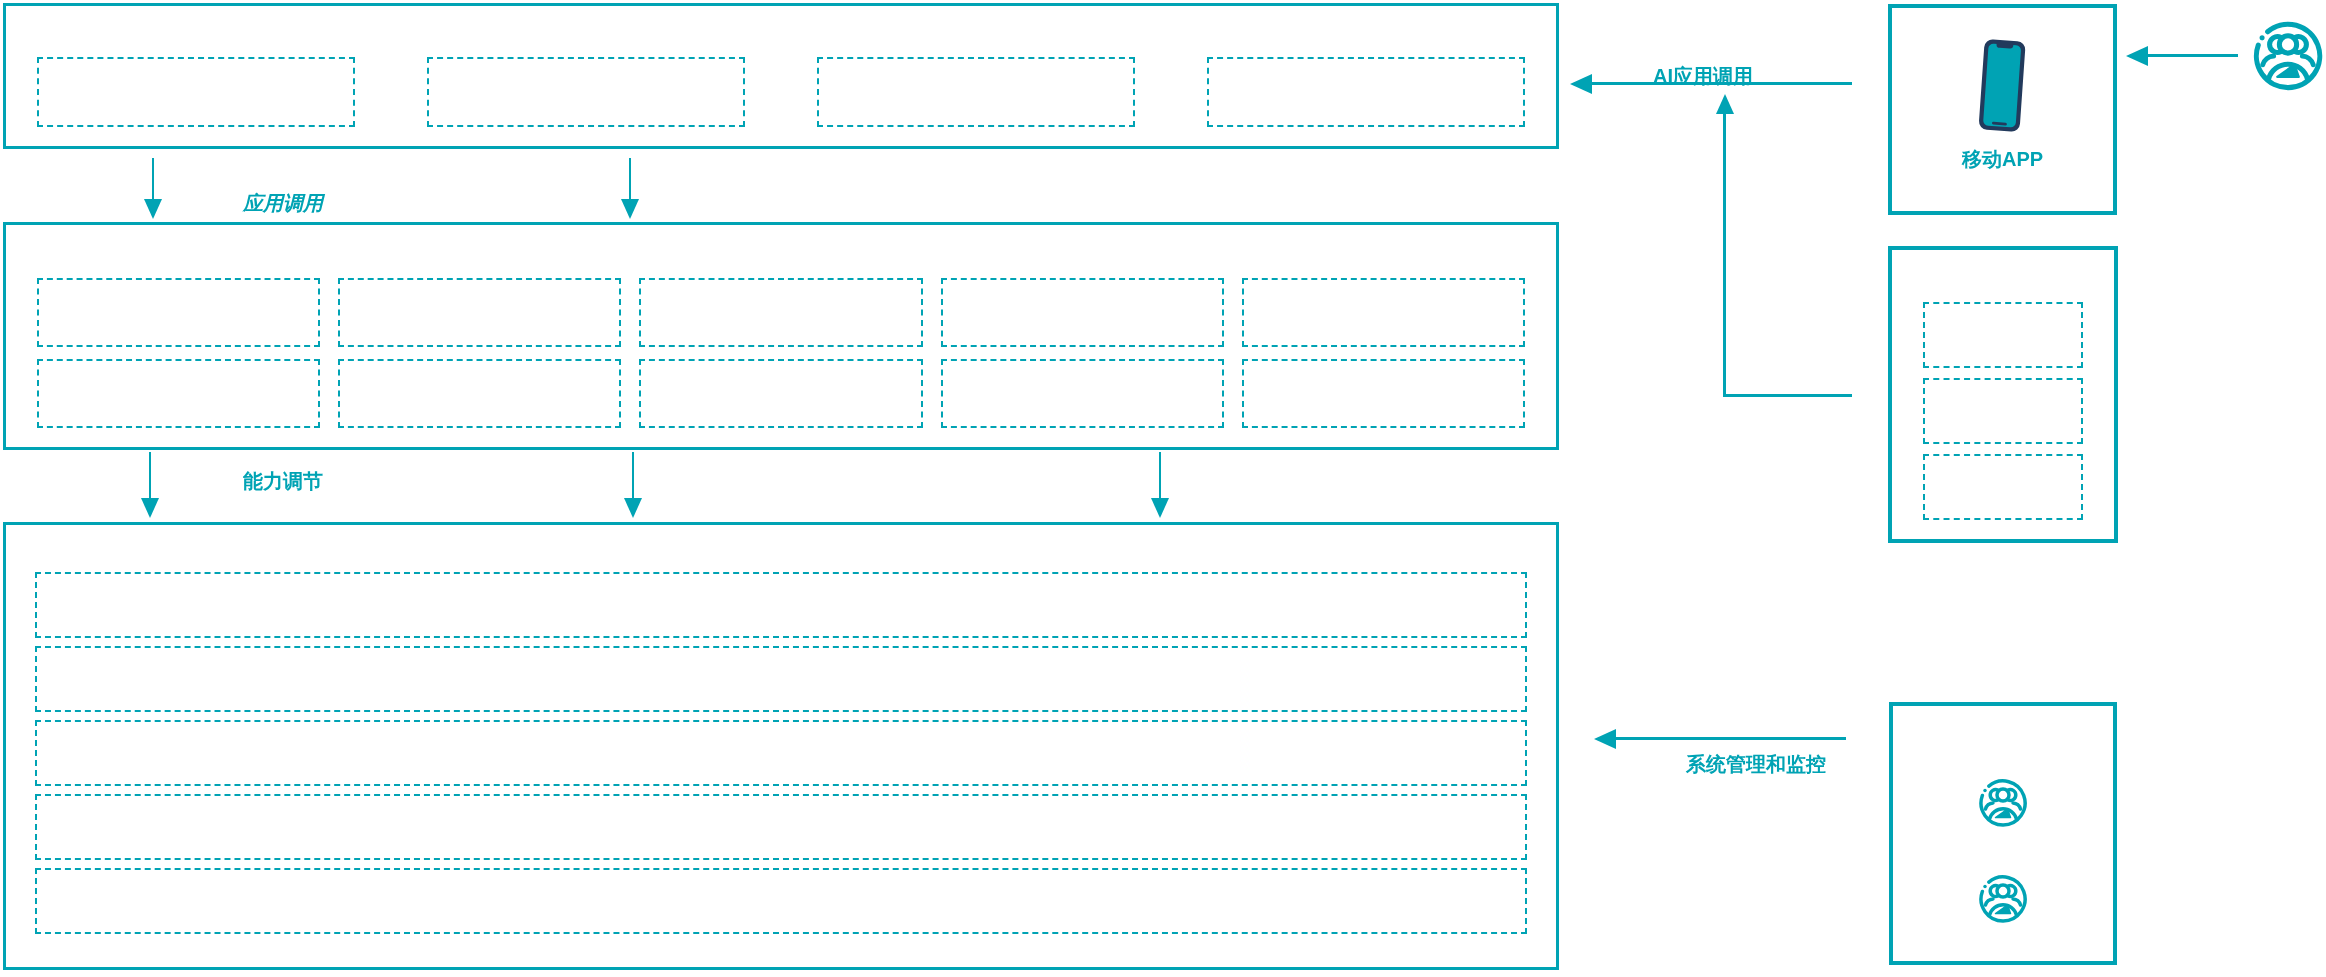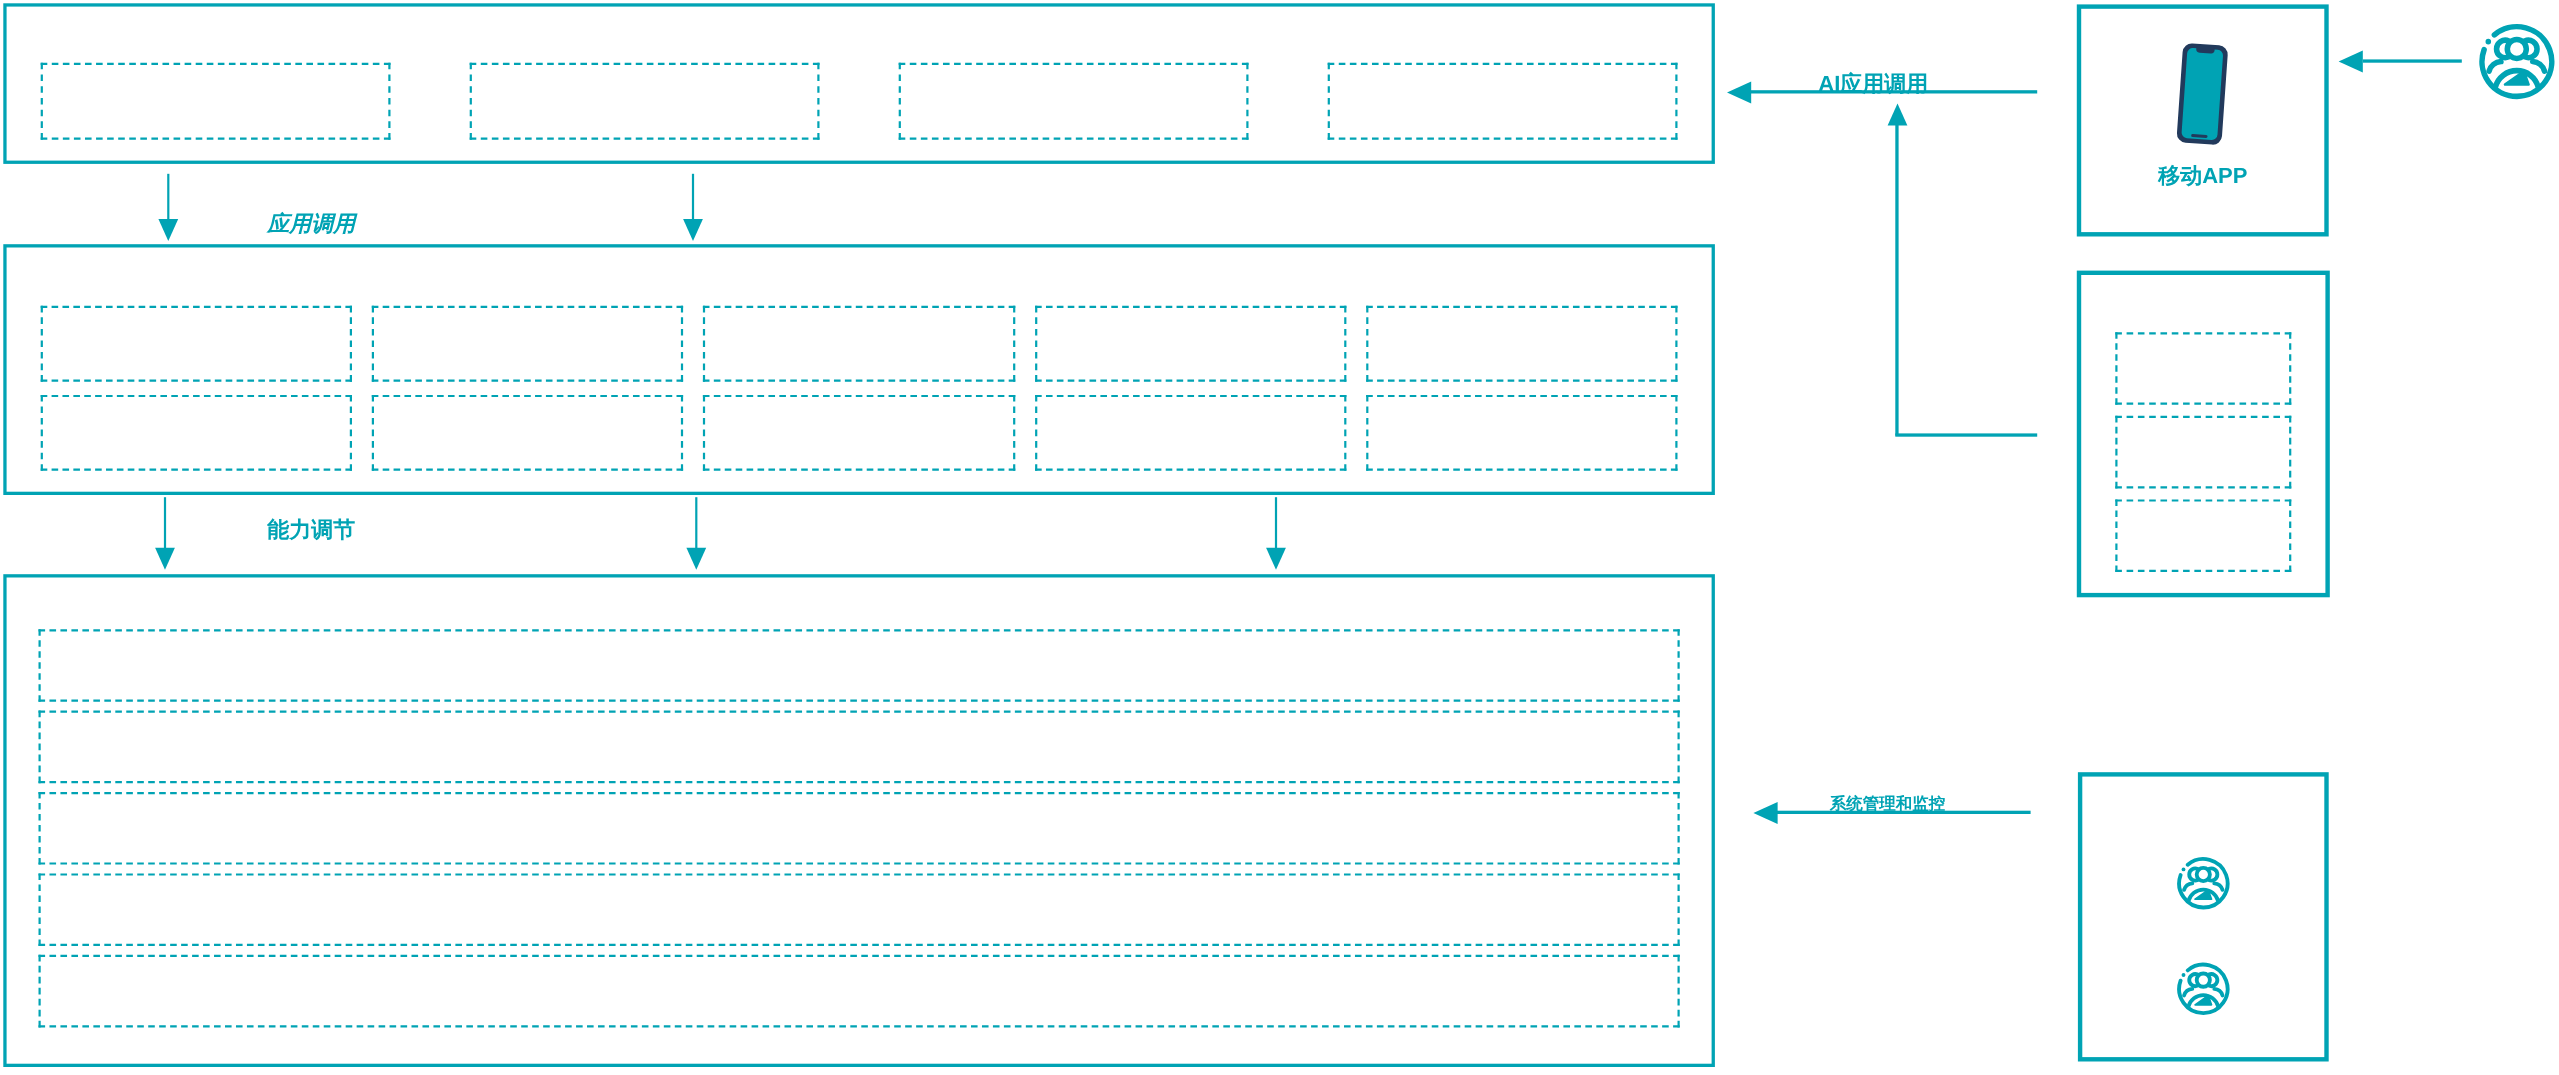--- a/index.html
+++ b/index.html
@@ -149,21 +149,21 @@
   <div class="panel-r gateway-panel">
     <div class="cell"></div>
   <div class="cell"></div>
       <div class="cell"></div>
     </div>
 
   <div>
     <div class="hline" style="left:1614px; top:737px; width:232px; height:3px;"></div>
     <div class="head-left" style="left:1594px; top:729px;"></div>
   </div>
-  <div class="lbl" style="left:1606px; top:721px; width:220px; text-align:center; font-size:15px;">系统管理和监控</div>
+  <div class="lbl" style="left:1606px; top:751px; width:220px; text-align:right; font-size:20px;">系统管理和监控</div>
 
   <div class="panel-r admin-panel">
     <span style="width:50px; height:50px; display:block;"><svg viewBox="0 0 100 100" width="100%" height="100%">
     <g fill="none" stroke="#00a3b4" stroke-width="7" stroke-linecap="round">
       <path d="M 21.7,16.3 A 44,44 0 1 1 8.7,35.0"></path>
       <circle cx="50" cy="34" r="12"></circle>
       <path d="M 40,24 A 11,11 0 1 0 40,44"></path>
       <path d="M 60,24 A 11,11 0 1 1 60,44"></path>
       <path d="M 23,82 A 28,28 0 0 1 77,82"></path>
       <path d="M 15,62 A 17,17 0 0 1 30,50"></path>

